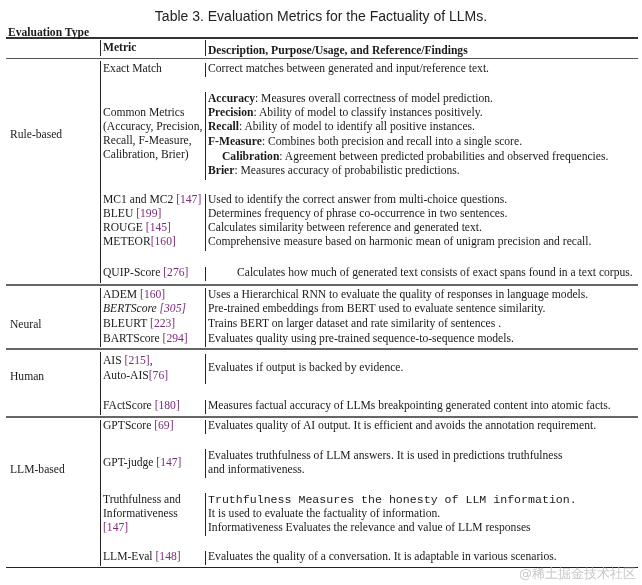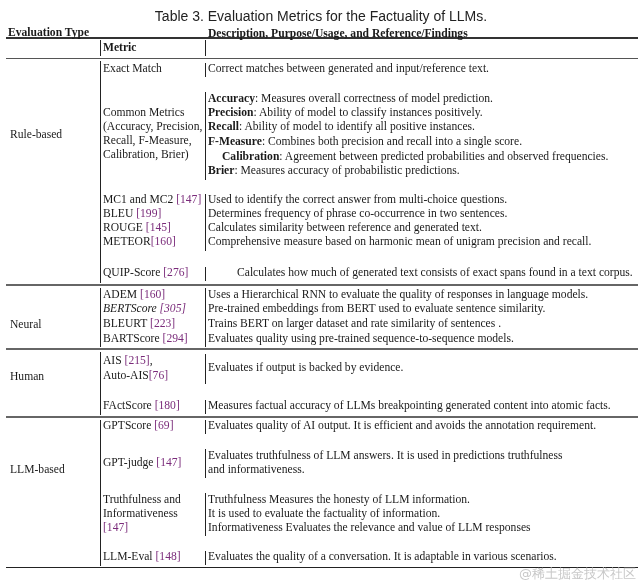--- a/index.html
+++ b/index.html
@@ -25,21 +25,21 @@
 <div class="hline" style="top:58px;height:1px;"></div>
 <div class="hline" style="top:284px;height:2px;background:#666;"></div>
 <div class="hline" style="top:348px;height:2px;background:#666;"></div>
 <div class="hline" style="top:416px;height:2px;background:#666;"></div>
 <div class="hline" style="top:567px;height:1px;background:#222;"></div>
 
 <div class="t hdr" style="left:8px;top:26px;text-align:center;">Evaluation Type</div>
 <div class="vline" style="left:100px;top:40px;height:16px;"></div>
 <div class="t hdr" style="left:103px;top:41px;">Metric</div>
 <div class="vline" style="left:205px;top:40px;height:16px;"></div>
-<div class="t hdr" style="left:208px;top:27px;text-align:right;">Description, Purpose/Usage, and Reference/Findings</div>
+<div class="t hdr" style="left:208px;top:44px;text-align:right;">Description, Purpose/Usage, and Reference/Findings</div>
 
 <div class="vline" style="left:100px;top:61px;height:222px;"></div>
 <div class="t" style="left:10px;top:128px;">Rule-based</div>
 
 <div class="t" style="left:103px;top:62px;">Exact Match</div>
 <div class="vline" style="left:205px;top:63px;height:14px;"></div>
 <div class="t" style="left:208px;top:62px;">Correct matches between generated and input/reference text.</div>
 
 <div>
   <div class="t" style="left:103px;top:106px;">Common Metrics</div>
@@ -101,21 +101,21 @@
 
 <div class="t" style="left:103px;top:456px;"><span>GPT-judge </span><span class="cite">[147]</span></div>
 <div class="vline" style="left:205px;top:449px;height:29px;"></div>
 <div class="t" style="left:208px;top:449px;">Evaluates truthfulness of LLM answers. It is used in predictions truthfulness</div>
 <div class="t" style="left:208px;top:463px;">and informativeness.</div>
 
 <div class="t" style="left:103px;top:493px;"><span>Truthfulness and</span></div>
 <div class="t" style="left:103px;top:507px;">Informativeness</div>
 <div class="t" style="left:103px;top:521px;"><span class="cite">[147]</span></div>
 <div class="vline" style="left:205px;top:493px;height:43px;"></div>
-<div class="t" style="left:208px;top:493px;">Truthfulness Measures the honesty of LLM information.</div>
+<div class="t" style="left:208px;top:493px;font-family:Liberation Mono, monospace;">Truthfulness Measures the honesty of LLM information.</div>
 <div class="t" style="left:208px;top:507px;">It is used to evaluate the factuality of information.</div>
 <div class="t" style="left:208px;top:521px;">Informativeness Evaluates the relevance and value of LLM responses</div>
 
 <div class="t" style="left:103px;top:550px;"><span>LLM-Eval </span><span class="cite">[148]</span></div>
 <div class="vline" style="left:205px;top:551px;height:14px;"></div>
 <div class="t" style="left:208px;top:550px;">Evaluates the quality of a conversation. It is adaptable in various scenarios.</div>
 
 <div class="wm">@稀土掘金技术社区</div>
 
 </body></html>

